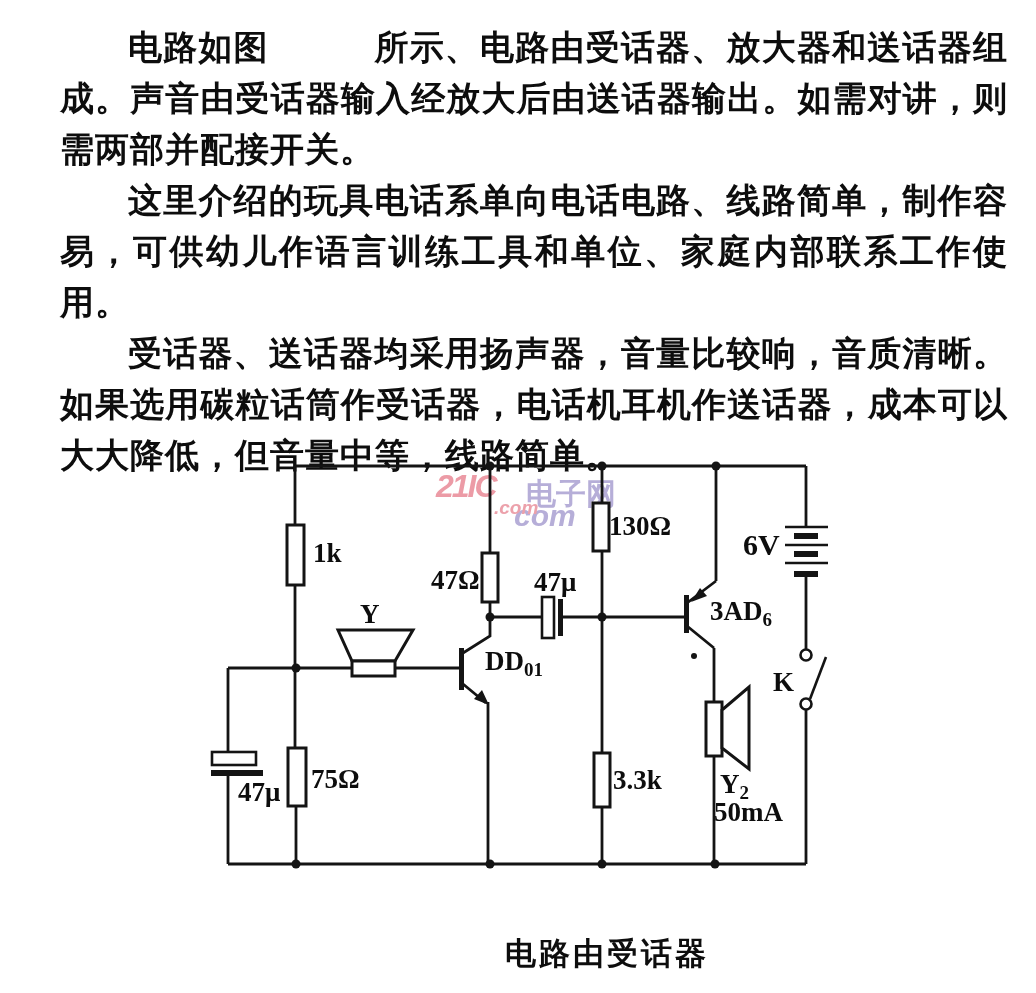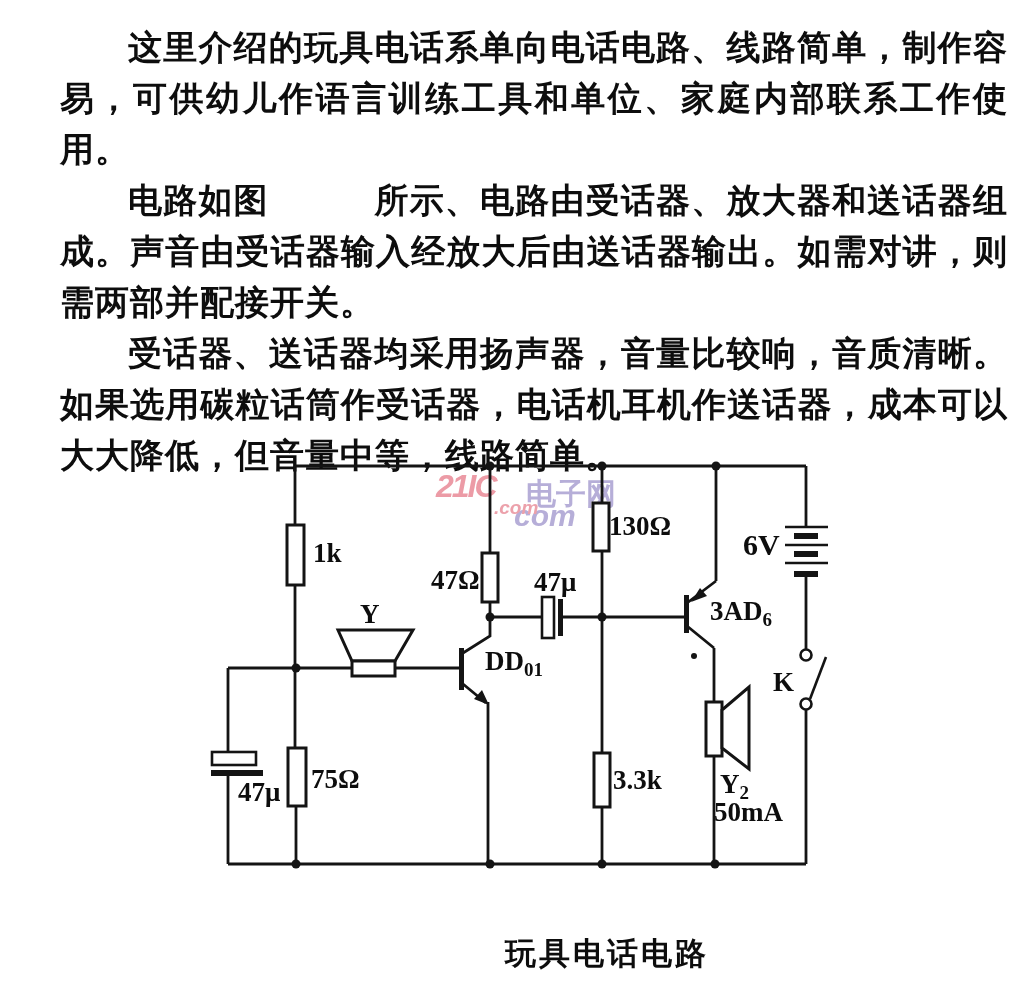--- a/index.html
+++ b/index.html
@@ -46,22 +46,22 @@
     font-size:31px;font-weight:600;letter-spacing:3px;color:#0d0d0d;
     white-space:nowrap;
   }
 </style>
 </head>
 <body>
 
 <div class="page">
 
   <div class="text-block">
+    <p>电路如图　　　所示、电路由受话器、放大器和送话器组成。声音由受话器输入经放大后由送话器输出。如需对讲，则需两部并配接开关。</p>
     <p>这里介绍的玩具电话系单向电话电路、线路简单，制作容易，可供幼儿作语言训练工具和单位、家庭内部联系工作使用。</p>
-    <p>电路如图　　　所示、电路由受话器、放大器和送话器组成。声音由受话器输入经放大后由送话器输出。如需对讲，则需两部并配接开关。</p>
     <p>受话器、送话器均采用扬声器，音量比较响，音质清晰。如果选用碳粒话筒作受话器，电话机耳机作送话器，成本可以大大降低，但音量中等，线路简单。</p>
   </div>
 
   <div class="watermark">
     <span class="wm-brand">21IC</span>
     <span class="wm-cn">电子网</span>
     <span class="wm-com-lav">com</span>
     <span class="wm-com-pink">.com</span>
   </div>
 
@@ -160,15 +160,15 @@
       <text class="lbl" x="773" y="691">K</text>
       <text class="lbl" x="360" y="623">Y</text>
       <text class="lbl" x="311" y="788">75Ω</text>
       <text class="lbl" x="238" y="801">47μ</text>
       <text class="lbl" x="613" y="789">3.3k</text>
       <text class="lbl" x="720" y="793"><tspan>Y</tspan><tspan class="sub" dy="6">2</tspan></text>
       <text class="lbl" x="714" y="821">50mA</text>
     </g>
   </svg>
 
-  <div class="caption">玩具电话电路</div>
+  <div class="caption">电路由受话器</div>
 
 </div>
 
 </body></html>

